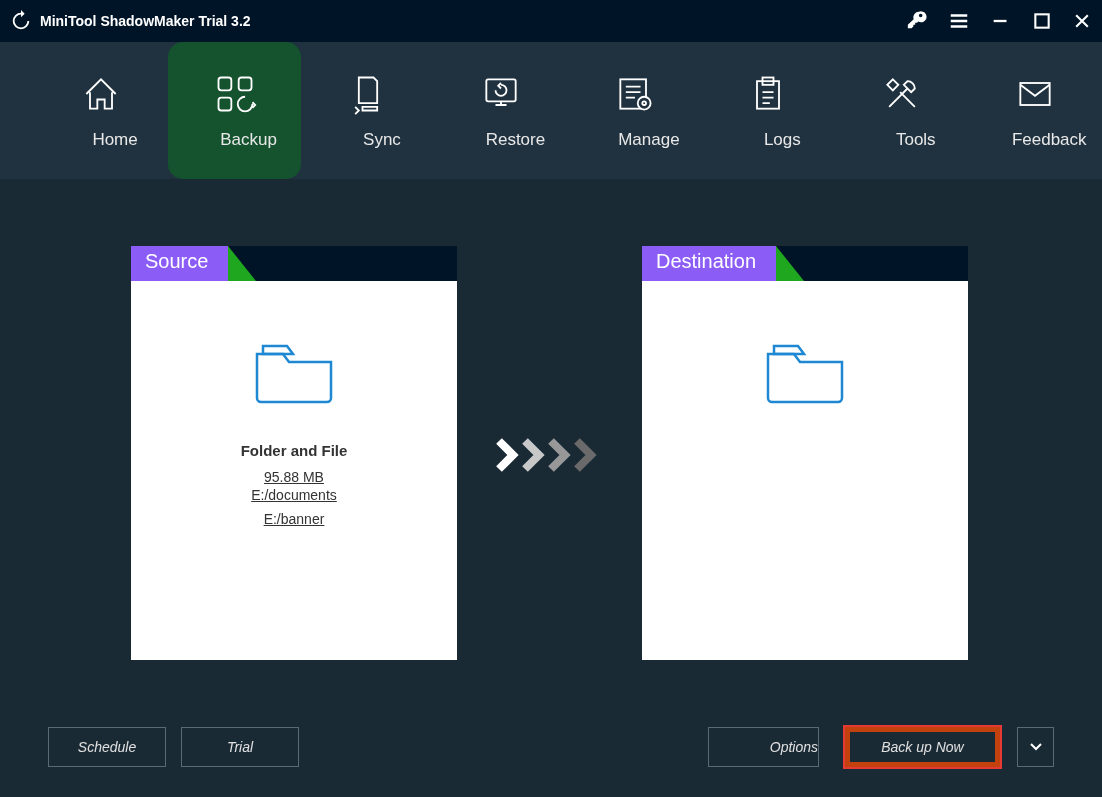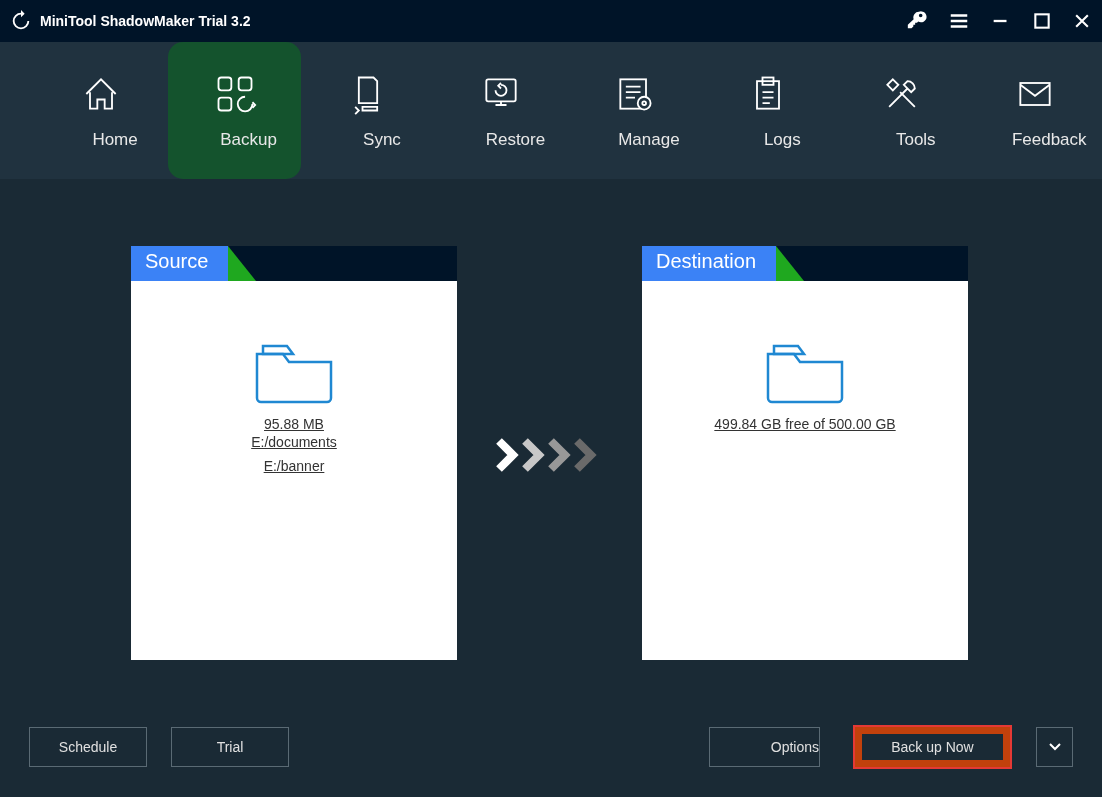--- a/index.html
+++ b/index.html
@@ -73,21 +73,21 @@
   .card.dest   { left: 642px; top: 67px; }
   .card-header {
     height: 35px;
     background: #001428;
     position: relative;
   }
   .card-tab {
     position: absolute;
     left: 0; top: 0;
     height: 35px;
-    background: #3b82f6;
+    background: #8b5cf6;
     color: #fff;
     font-size: 20px;
     padding: 4px 20px 0 14px;
   }
   .card-tab:after{
     content:"";
     position:absolute;
     right:-28px;
     top:0;
     width:0;height:0;
@@ -113,42 +113,43 @@
     position: absolute;
     left: 495px;
     top: 258px;
     display:flex;
     gap:-4px;
   }
   .footer {
     height: 100px;
     display: flex;
     align-items: center;
-    padding: 0 29px;
-    gap: 24px;
+    padding: 0 48px;
+    gap: 15px;
+    font-style: italic;
   }
   .btn {
     height: 40px;
     border: 1px solid #5a6a74;
     background: transparent;
     color: #e0e0e0;
     font-size: 14px;
     display: flex;
     align-items: center;
     justify-content: center;
     cursor: pointer;
   }
   .btn-small { width: 118px; }
   .btn-med   { width: 111px; justify-content: flex-end; }
   .btn-primary-wrap {
     display:flex;
     border: 2px solid #e53935;
     margin-left:9px;
   }
-  .btn-primary { width: 155px; border:7px solid #c2410c; }
+  .btn-primary { width: 155px; border:5px solid #c2410c; }
   .btn-caret { width: 37px; margin-left:auto; }
   .spacer { flex: 1; }
   svg { display: block; }
 </style>
 </head>
 <body>
 
 <div class="titlebar">
   <div class="titlebar-logo">
     <svg width="22" height="22" viewBox="0 0 24 24">
@@ -267,20 +268,21 @@
 
   <div class="card source">
     <div class="card-header">
       <div class="card-tab">Source</div>
     </div>
     <div class="card-body">
       <svg width="90" height="70" viewBox="0 0 90 70" style="margin:0 auto">
         <path d="M8 18 h26 l6 8 h42 v36 a4 4 0 0 1 -4 4 H12 a4 4 0 0 1 -4 -4 z" stroke="#1f88d2" stroke-width="2.5" fill="none"></path>
         <path d="M14 10 h24 l6 8 H14 z" stroke="#1f88d2" stroke-width="2.5" fill="none"></path>
       </svg>
+      <div class="card-title">Folder and File</div>
       <div class="card-line">95.88 MB</div>
       <div class="card-line" style="margin-top:2px">E:/documents</div>
       <div class="card-line" style="margin-top:8px">E:/banner</div>
     </div>
   </div>
 
   <div class="arrows">
     <svg width="110" height="36" viewBox="0 0 110 36">
       <path d="M4 4 L18 18 L4 32" stroke="#fff" stroke-width="8" fill="none"></path>
       <path d="M30 4 L44 18 L30 32" stroke="#c8c8c8" stroke-width="8" fill="none"></path>
@@ -291,21 +293,20 @@
 
   <div class="card dest">
     <div class="card-header">
       <div class="card-tab">Destination</div>
     </div>
     <div class="card-body">
       <svg width="90" height="70" viewBox="0 0 90 70" style="margin:0 auto">
         <path d="M8 18 h26 l6 8 h42 v36 a4 4 0 0 1 -4 4 H12 a4 4 0 0 1 -4 -4 z" stroke="#1f88d2" stroke-width="2.5" fill="none"></path>
         <path d="M14 10 h24 l6 8 H14 z" stroke="#1f88d2" stroke-width="2.5" fill="none"></path>
       </svg>
-      <div class="card-line">499.84 GB free of 500.00 GB</div>
     </div>
   </div>
 
 </div>
 
 <div class="footer">
   <div class="btn btn-small">
       <span>Schedule</span>
     </div>
   <div class="btn btn-small">

